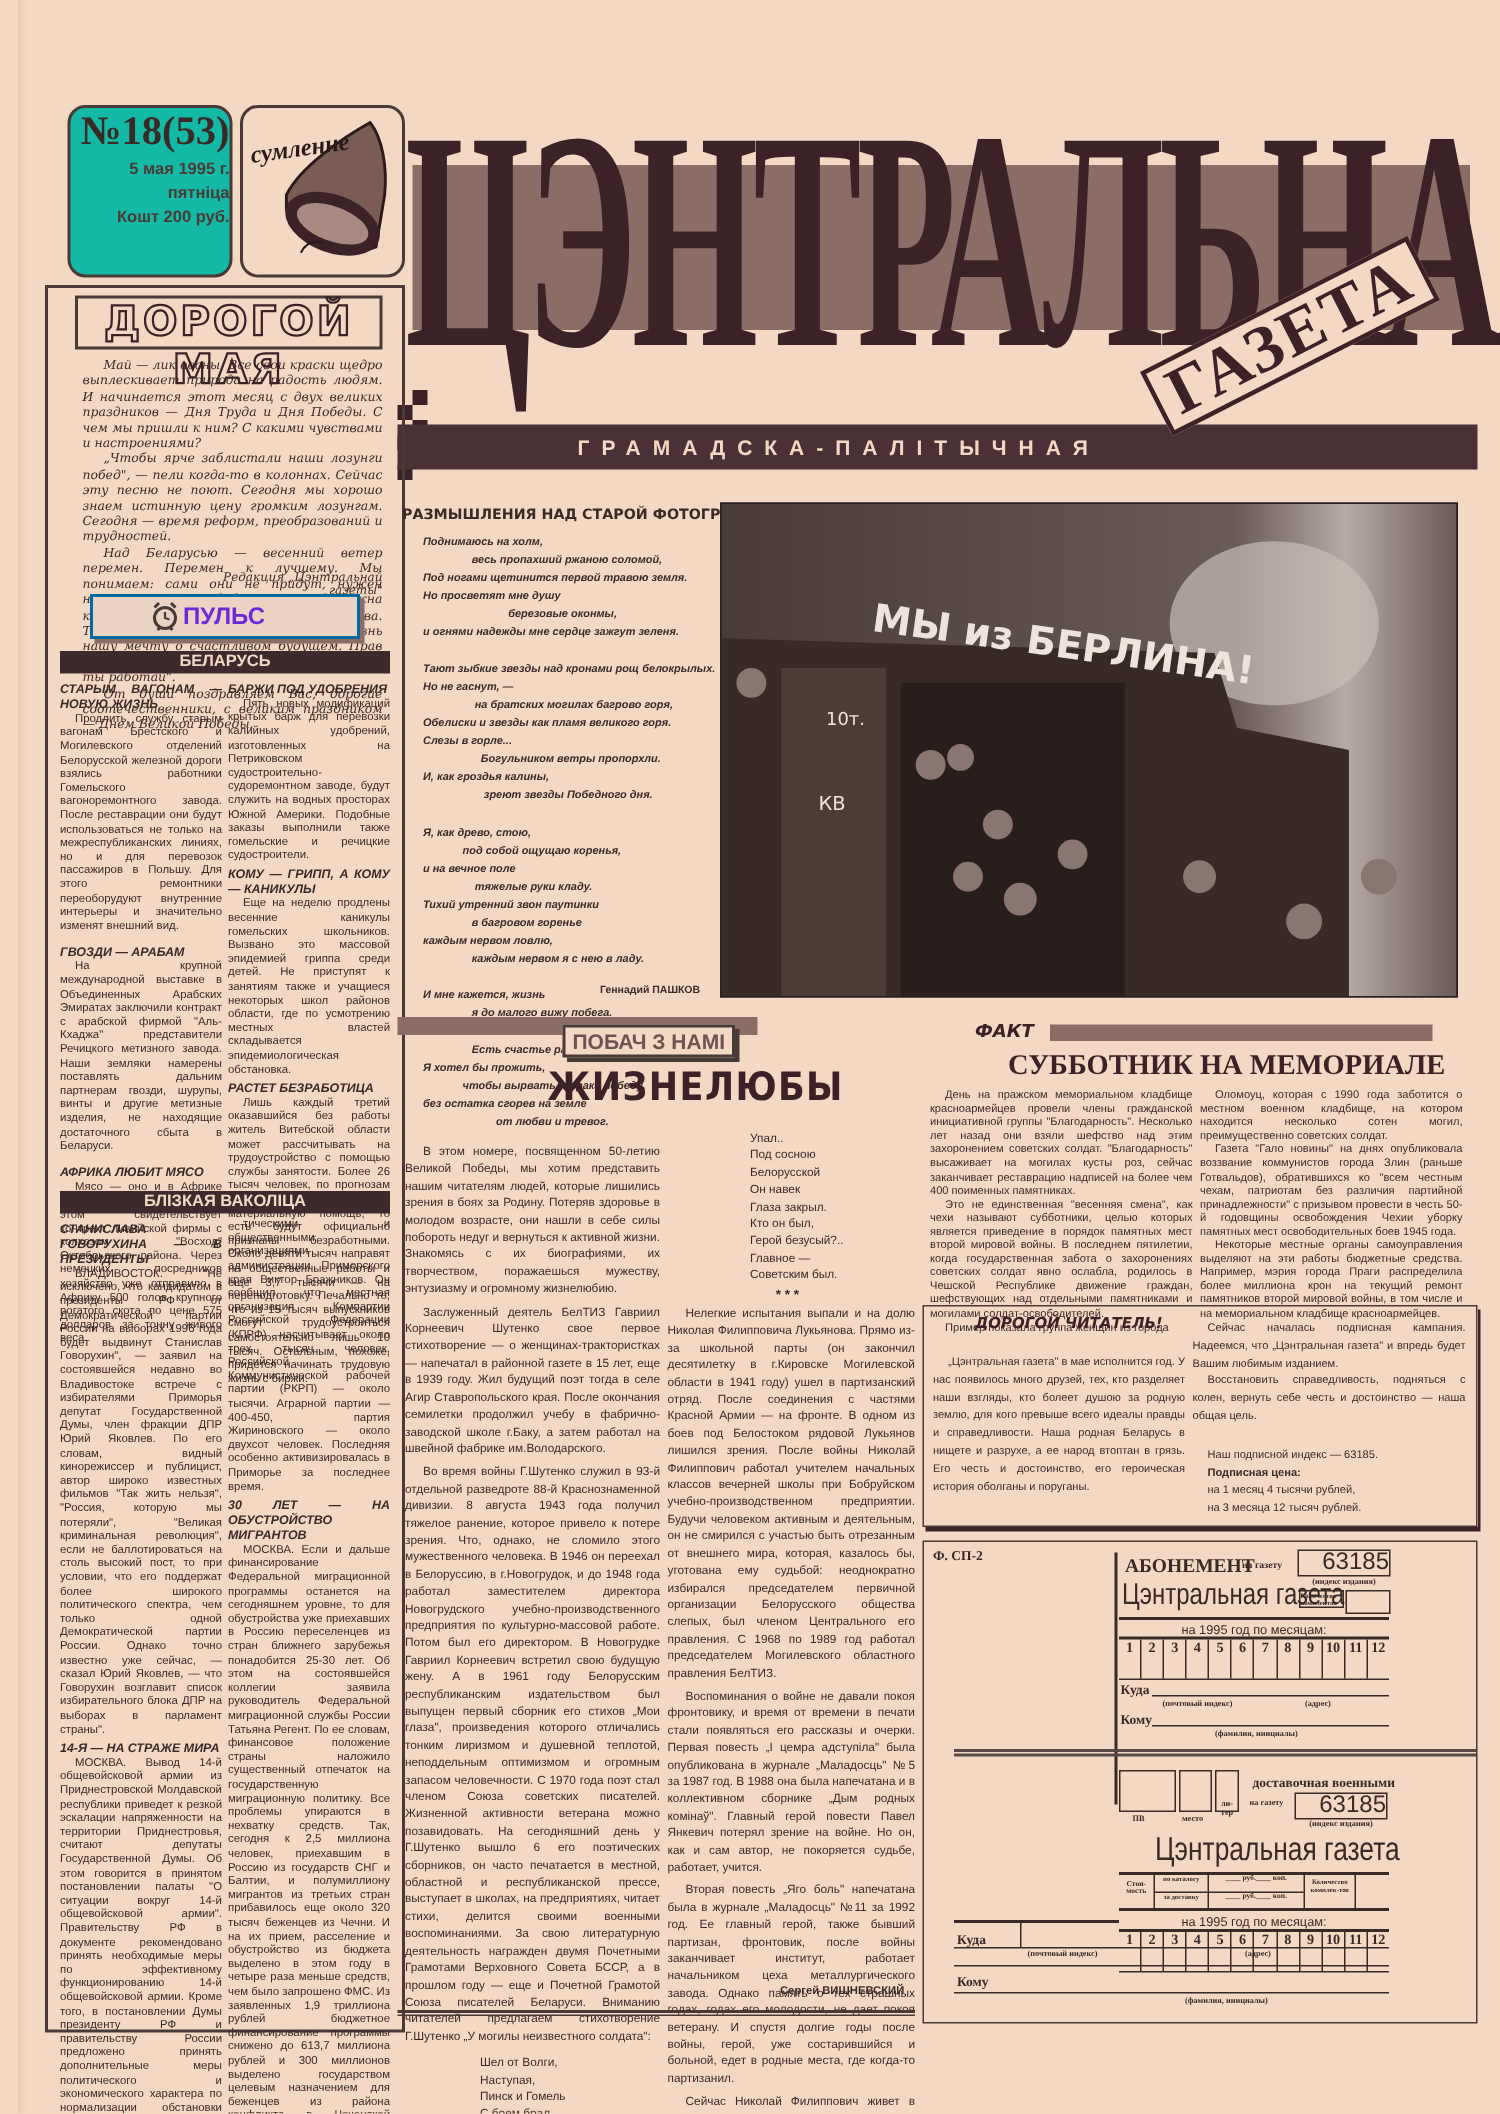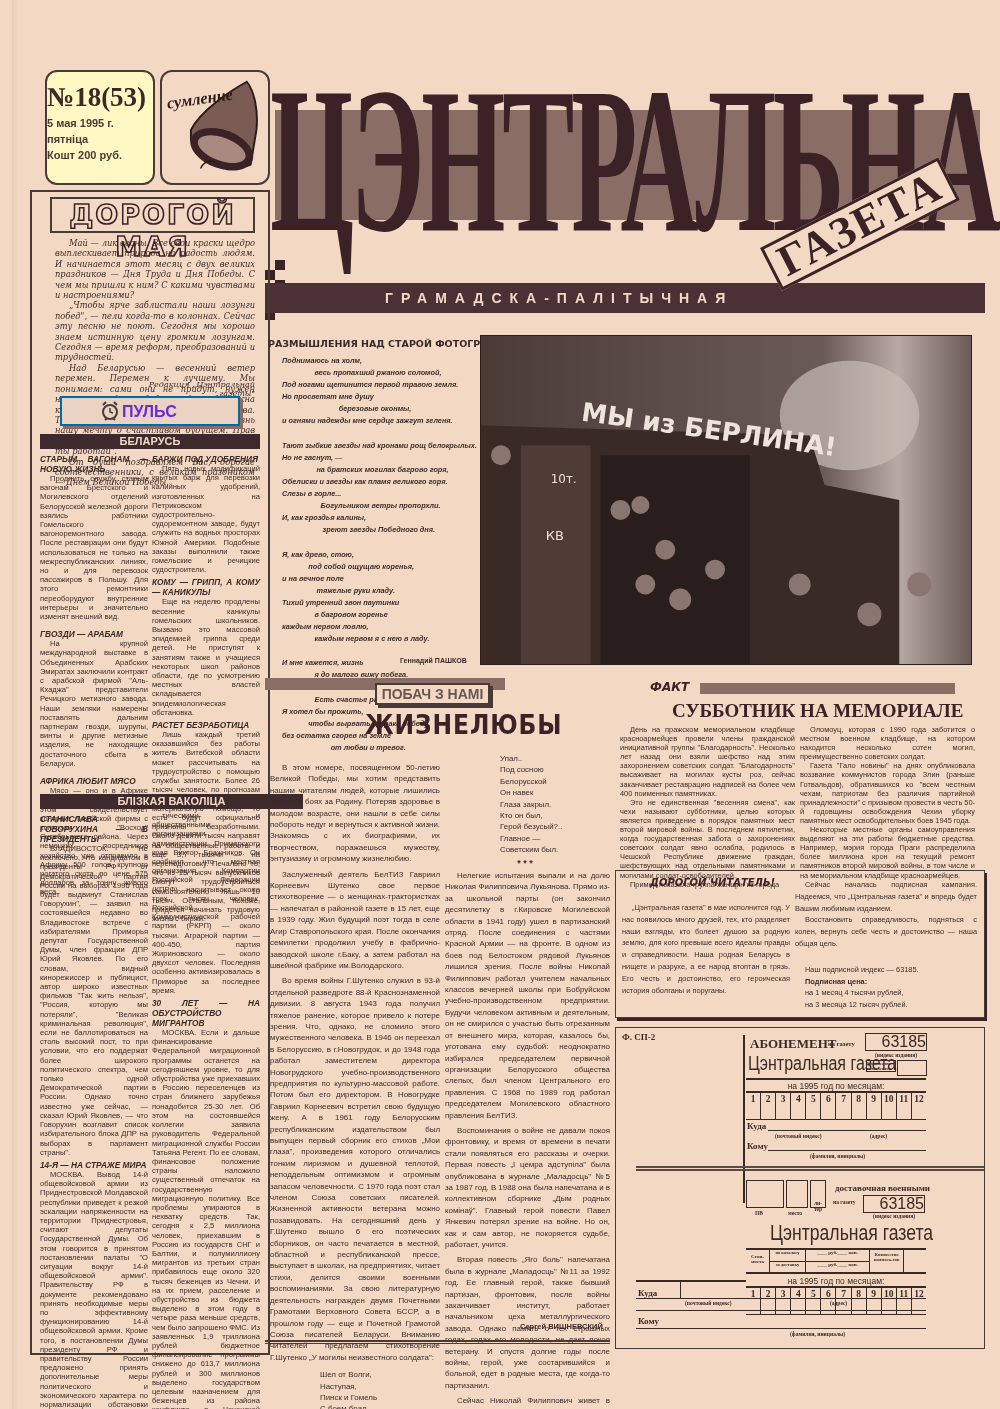--- a/index.html
+++ b/index.html
@@ -10,22 +10,22 @@
     color: #3a2a26;
     position: relative;
     overflow: hidden;
   }
   .abs { position: absolute; }
   .page-edge { left: 12px; top: 0; width: 6px; height: 1409px; background: linear-gradient(90deg,#e8cbb4,#f3d9c4); }
 
   
   .issue-box {
     left: 45px; top: 70px; width: 110px; height: 115px;
-    background: #fef9c3; border: 2px solid #4a3a36; border-radius: 12px;
-    text-align: left; padding-top: 10px;
+    background: #14b8a6; border: 2px solid #4a3a36; border-radius: 12px;
+    text-align: right; padding-top: 0;
   }
   .issue-num { font-family: "Liberation Serif", serif; font-weight: bold; font-size: 27px; color: #3a2a26; }
   .issue-line { font-size: 11px; font-weight: bold; margin-top: 4px; color: #4a3a36; }
   .logo-box {
     left: 160px; top: 70px; width: 110px; height: 115px;
     border: 2px solid #4a3a36; border-radius: 12px; overflow: hidden;
   }
   .logo-box svg { width: 100%; height: 100%; }
 
   .title-band { left: 275px; top: 110px; width: 705px; height: 110px; background: #8a6e66; }
@@ -196,21 +196,21 @@
 </div>
 <div class="abs news-col" style="left:152px; top:451px; width:108px;">
   <h4>БАРЖИ ПОД УДОБРЕНИЯ</h4>
   <p>Пять новых модификаций крытых барж для перевозки калийных удобрений, изготовленных на Петриковском судостроительно-судоремонтном заводе, будут служить на водных просторах Южной Америки. Подобные заказы выполнили также гомельские и речицкие судостроители.</p>
   <h4>КОМУ — ГРИПП, А КОМУ — КАНИКУЛЫ</h4>
   <p>Еще на неделю продлены весенние каникулы гомельских школьников. Вызвано это массовой эпидемией гриппа среди детей. Не приступят к занятиям также и учащиеся некоторых школ районов области, где по усмотрению местных властей складывается эпидемиологическая обстановка.</p>
   <h4>РАСТЕТ БЕЗРАБОТИЦА</h4>
   <p>Лишь каждый третий оказавшийся без работы житель Витебской области может рассчитывать на трудоустройство с помощью службы занятости. Более 26 тысяч человек, по прогнозам этой службы, получат материальную помощь, то есть будут официально признаны безработными. Около девяти тысяч направят на общественные работы и еще 3,7 тысячи — на переподготовку. Печально то, что из 15 тысяч выпускников смогут трудоустроиться самостоятельно лишь 10 тысяч. Остальным, похоже, придется начинать трудовую жизнь с биржи.</p>
 </div>
 
-<div class="abs section-bar" style="left:40px; top:794px; width:263px;">БЛІЗКАЯ ВАКОЛІЦА</div>
+<div class="abs section-bar" style="left:40px; top:794px; width:220px;">БЛІЗКАЯ ВАКОЛІЦА</div>
 <div class="abs news-col" style="left:40px; top:811px; width:108px;">
   <h4>СТАНИСЛАВА ГОВОРУХИНА — В ПРЕЗИДЕНТЫ</h4>
   <p>ВЛАДИВОСТОК. "Не исключено, что кандидатом в президенты РФ от Демократической партии России на выборах 1996 года будет выдвинут Станислав Говорухин", — заявил на состоявшейся недавно во Владивостоке встрече с избирателями Приморья депутат Государственной Думы, член фракции ДПР Юрий Яковлев. По его словам, видный кинорежиссер и публицист, автор широко известных фильмов "Так жить нельзя", "Россия, которую мы потеряли", "Великая криминальная революция", если не баллотироваться на столь высокий пост, то при условии, что его поддержат более широкого политического спектра, чем только одной Демократической партии России. Однако точно известно уже сейчас, — сказал Юрий Яковлев, — что Говорухин возглавит список избирательного блока ДПР на выборах в парламент страны".</p>
   <h4>14-Я — НА СТРАЖЕ МИРА</h4>
   <p>МОСКВА. Вывод 14-й общевойсковой армии из Приднестровской Молдавской республики приведет к резкой эскалации напряженности на территории Приднестровья, считают депутаты Государственной Думы. Об этом говорится в принятом постановлении палаты "О ситуации вокруг 14-й общевойсковой армии". Правительству РФ в документе рекомендовано принять необходимые меры по эффективному функционированию 14-й общевойсковой армии. Кроме того, в постановлении Думы президенту РФ и правительству России предложено принять дополнительные меры политического и экономического характера по нормализации обстановки вокруг Приднестровской Молдавской республики.</p>
 
 </div>
 <div class="abs news-col" style="left:152px; top:811px; width:108px;">
   <p>тическими и общественными организациями администрации Приморского края Виктор Бражников. Он сообщил, что местная организация Компартии Российской Федерации (КПРФ) насчитывает около трех тысяч человек, Российской Коммунистической рабочей партии (РКРП) — около тысячи. Аграрной партии — 400-450, партия Жириновского — около двухсот человек. Последняя особенно активизировалась в Приморье за последнее время.</p>
   <h4>30 ЛЕТ — НА ОБУСТРОЙСТВО МИГРАНТОВ</h4>

